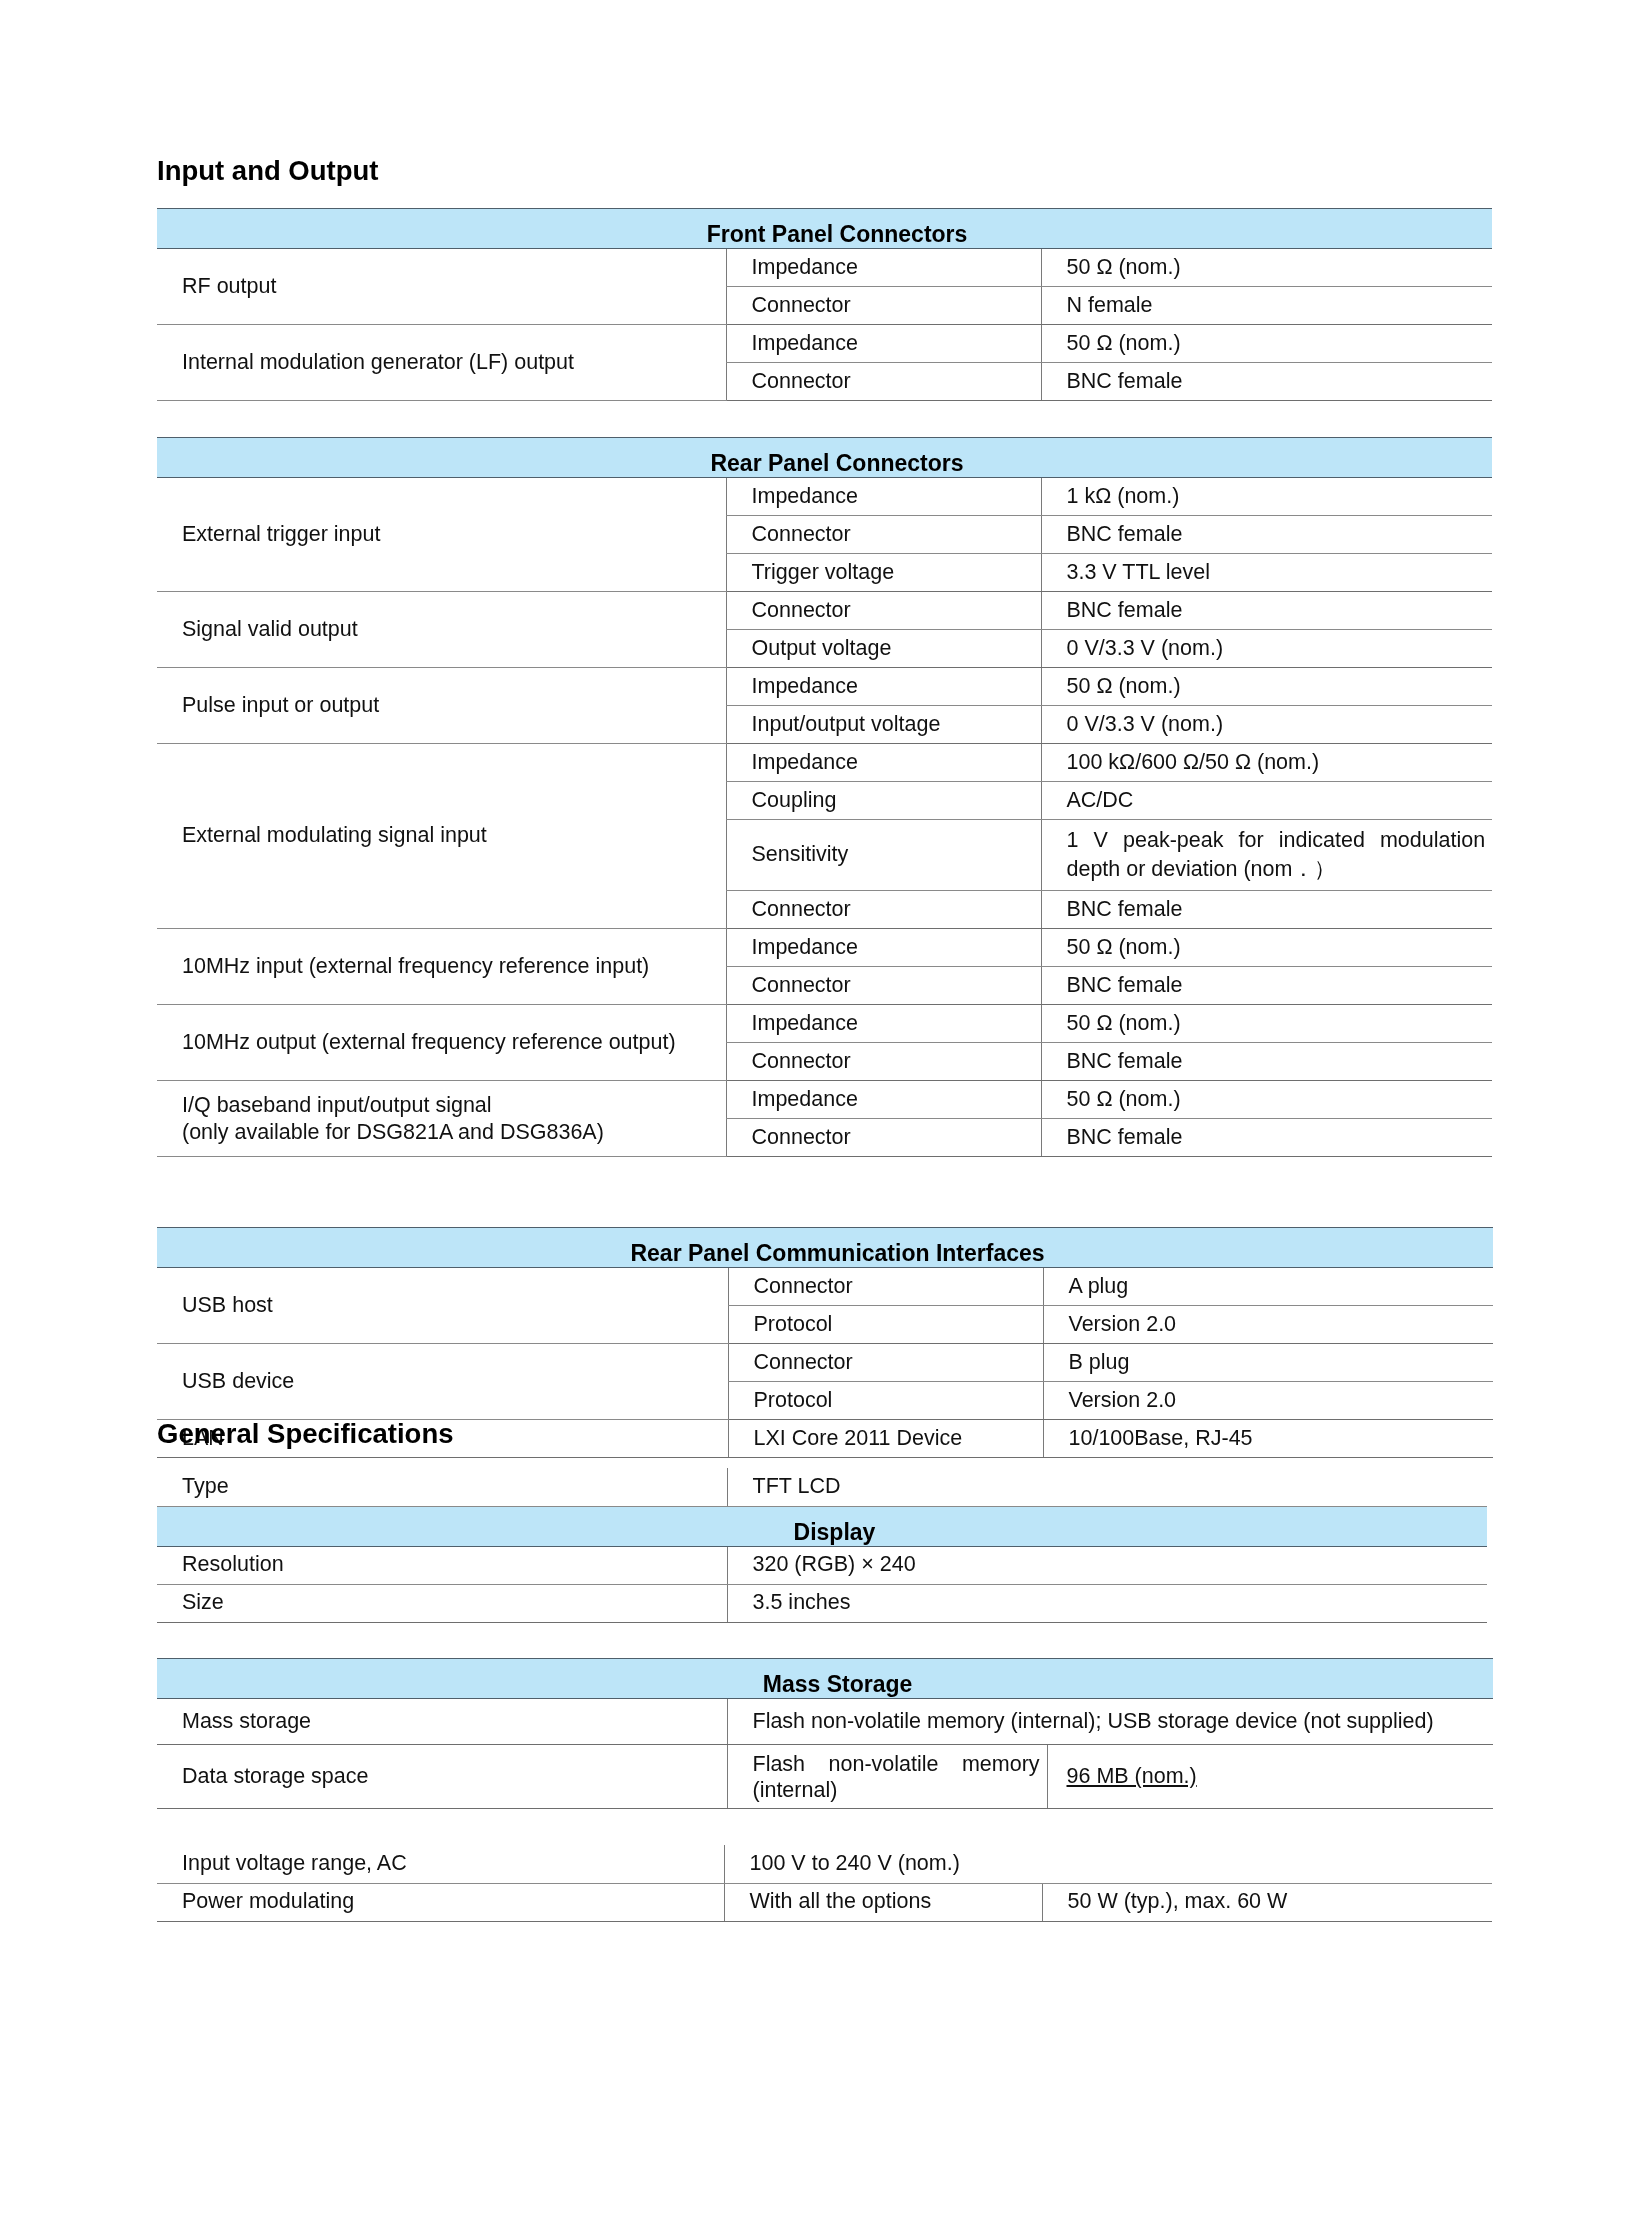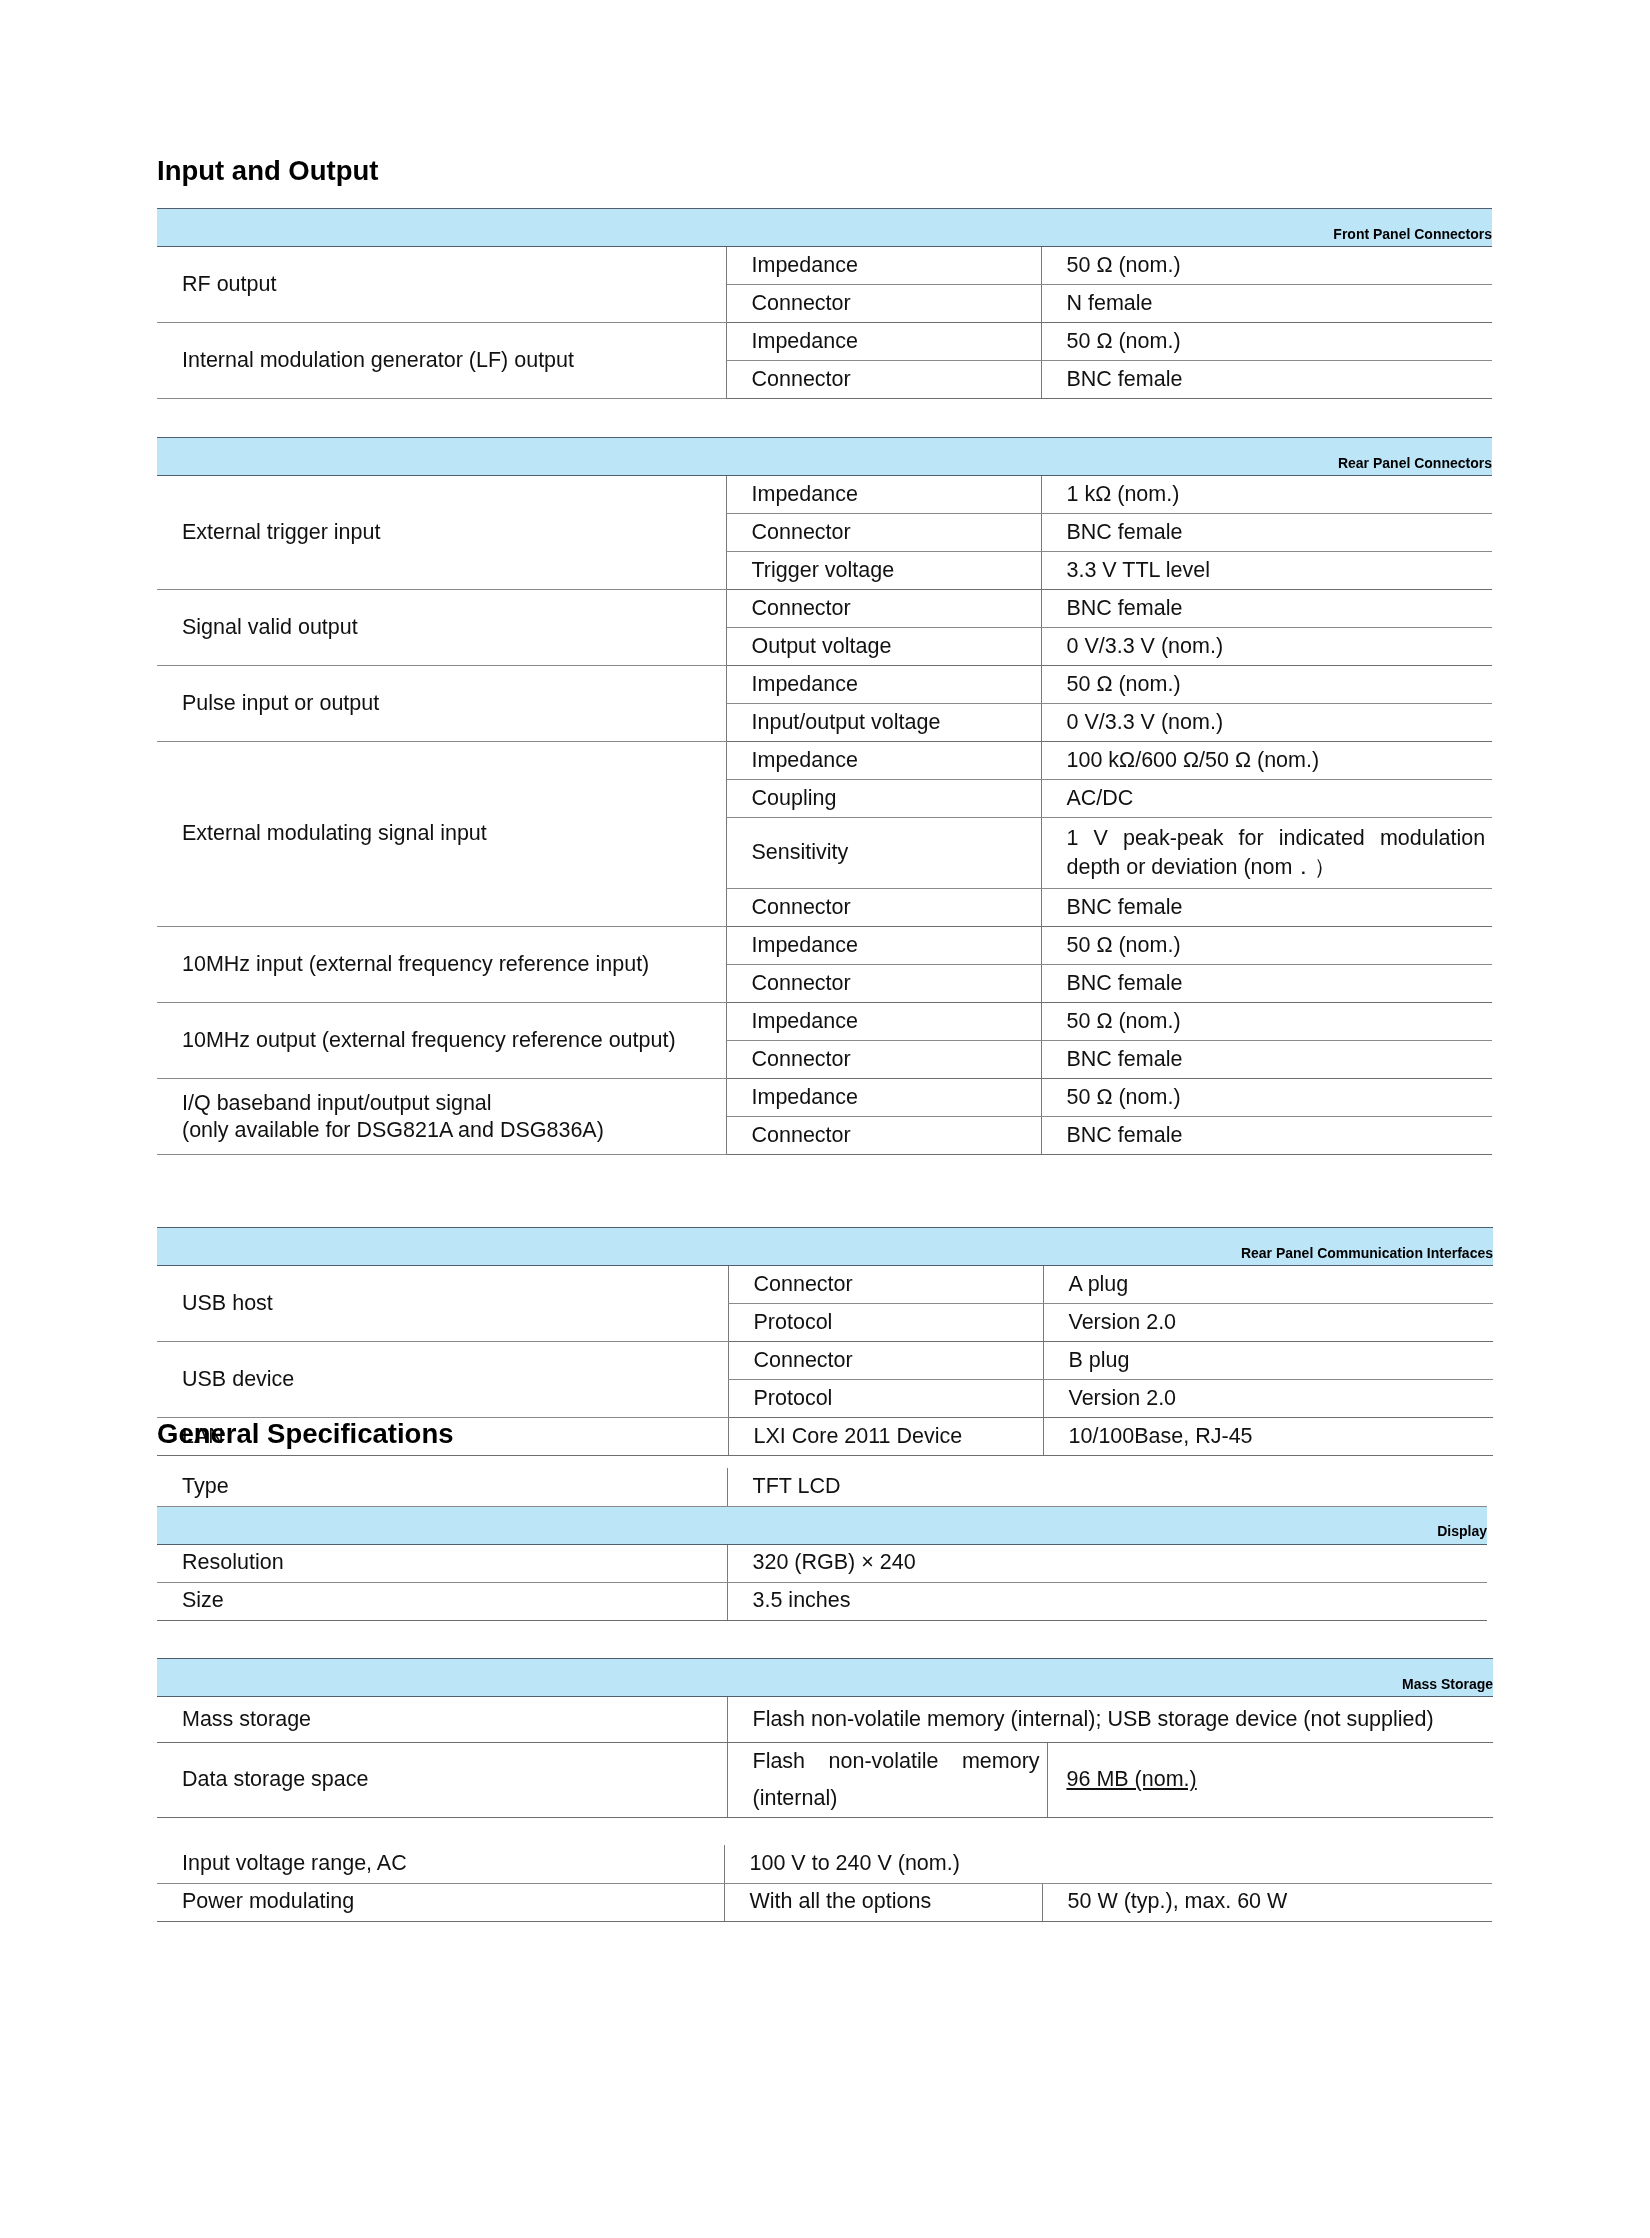--- a/index.html
+++ b/index.html
@@ -4,22 +4,22 @@
 <style>
   html, body { margin:0; padding:0; background:#ffffff; }
   body { width:1650px; height:2239px; position:relative; overflow:hidden;
          font-family:"Liberation Sans", sans-serif; color:#111; }
   .section-title { position:absolute; left:157px; font-weight:bold; font-size:27.5px; line-height:31px; margin:0; color:#000000; }
   .spec-table { position:absolute; left:157px; border-collapse:collapse; table-layout:fixed; font-size:21.5px; }
   .spec-table td { padding:0 0 0 25px; vertical-align:middle; border-bottom:1.7px solid #8a8a8a; line-height:27.5px; height:38px; box-sizing:border-box; white-space:nowrap; }
   .spec-table td.wrap { white-space:normal; line-height:29px; text-align:justify; padding-right:6.9px; }
   .spec-table td.c2, .spec-table td.c3 { border-left:1.3px solid #7a7a7a; }
   .spec-table tr.group-end td { border-bottom:1.7px solid #6e6e6e; }
-  .spec-table th { background:#bde5f8; border-top:1.7px solid #4f5f6b; border-bottom:1.7px solid #4f5f6b; text-align:right;
-                   font-weight:bold; font-size:14px; padding:12px 0 0 25px; height:38px; box-sizing:border-box; color:#000; }
+  .spec-table th { background:#bde5f8; border-top:1.7px solid #4f5f6b; border-bottom:1.7px solid #4f5f6b; text-align:center;
+                   font-weight:bold; font-size:23px; padding:12px 0 0 25px; height:38px; box-sizing:border-box; color:#000; }
   .tall-83 td { height:71px; }
   .tall-53 td { height:46px; }
   .tall-74 td { height:64px; }
 </style>
 </head>
 <body>
 
 <h2 class="section-title" style="top:155px;">Input and Output</h2>
 
 <table class="spec-table" style="top:208px; width:1335px;">
@@ -222,21 +222,21 @@
   <tbody>
       <tr>
         <th colspan="3">Mass Storage</th>
       </tr>
   <tr class="tall-53 group-end">
     <td>Mass storage</td>
     <td class="c2" colspan="2">Flash non-volatile memory (internal); USB storage device (not supplied)</td>
   </tr>
   <tr class="tall-74 group-end">
     <td>Data storage space</td>
-    <td class="c2 wrap" style="line-height:37px;">Flash non-volatile memory (internal)</td>
+    <td class="c2 wrap" style="line-height:26px;">Flash non-volatile memory (internal)</td>
     <td class="c3" style="padding-left:19px;text-decoration:underline;">96 MB (nom.)</td>
   </tr>
 </tbody>
   </table>
 
 <table class="spec-table" style="top:1845px; width:1335px;">
   <colgroup>
       <col style="width:567px">
       <col style="width:318px">
       <col style="width:450px">

